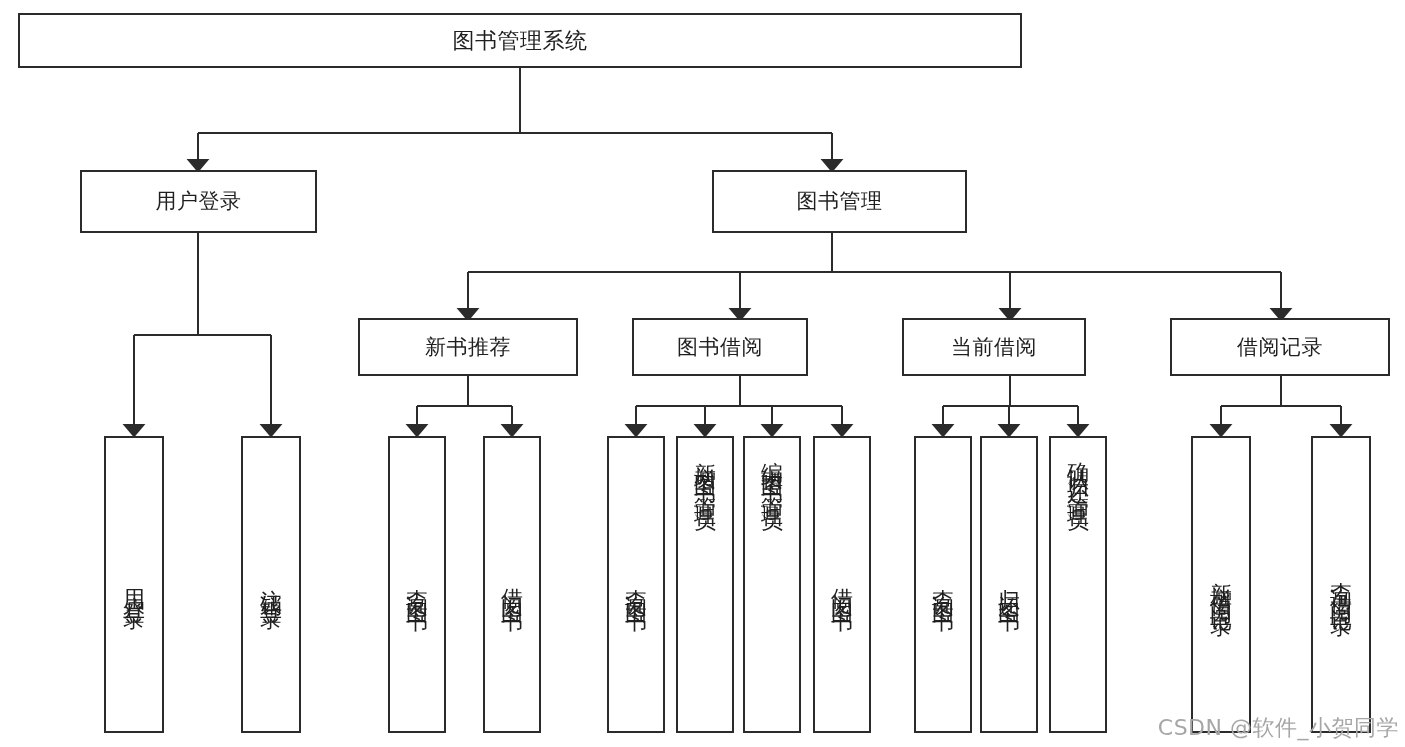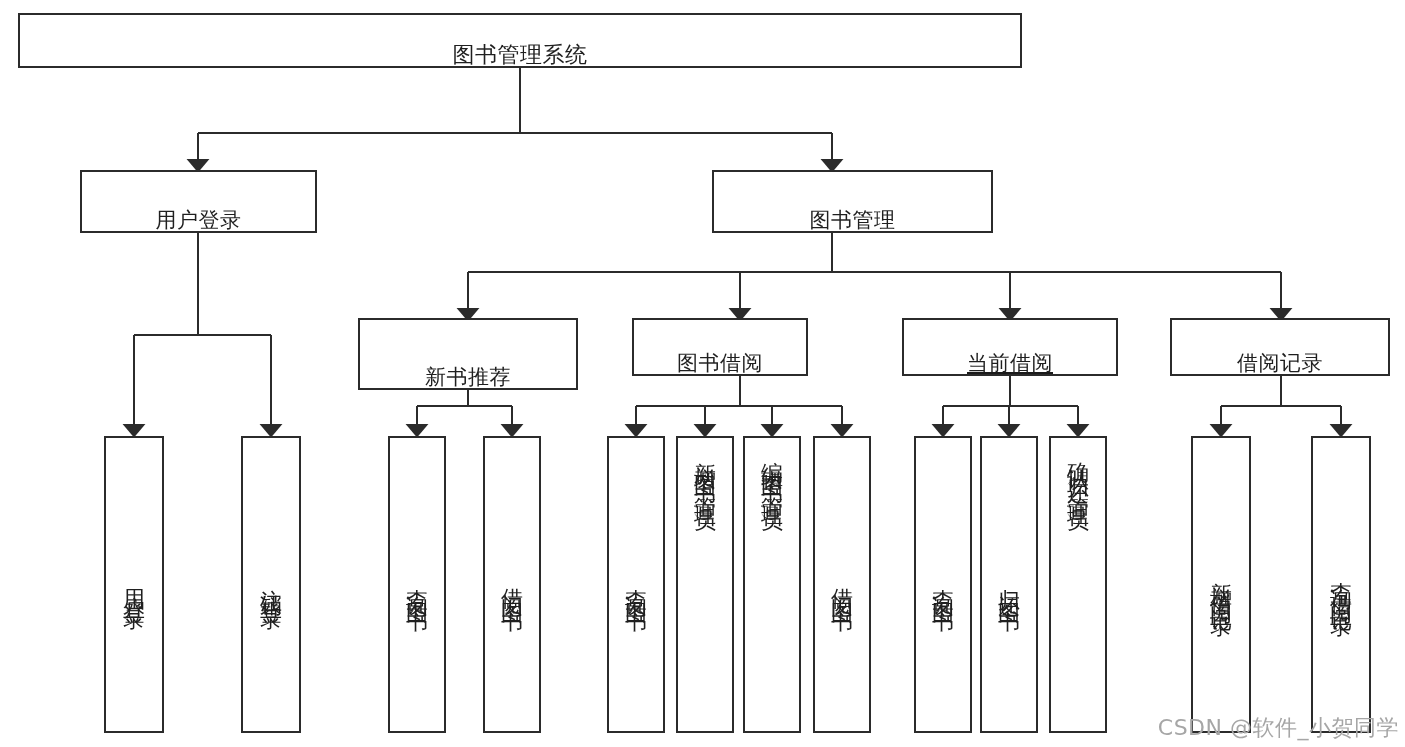--- a/index.html
+++ b/index.html
@@ -25,21 +25,21 @@
     top: 0;
     width: 1405px;
     height: 747px;
   }
   .node {
     position: absolute;
     box-sizing: border-box;
     background: #ffffff;
     border: 2.5px solid #2b2b2b;
     display: flex;
-    align-items: flex-end;
+    align-items: center;
     justify-content: center;
     z-index: 5;
   }
   .node-label {
     font-size: 21px;
     line-height: 1.05;
     letter-spacing: 0.5px;
     color: #1f1f1f;
     white-space: nowrap;
     text-align: center;
@@ -136,33 +136,33 @@
   </svg>
 
   <div class="node" id="node-root" style="left:18px; top:13px; width:1004px; height:55px;">
     <span class="node-label">图书管理系统</span>
   </div>
 
   <div class="node" style="left:80px; top:170px; width:237px; height:63px;">
     <span class="node-label">用户登录</span>
   </div>
 
-  <div class="node" style="left:712px; top:170px; width:281px; height:63px;">
+  <div class="node" style="left:712px; top:170px; width:255px; height:63px;">
     <span class="node-label">图书管理</span>
   </div>
 
-  <div class="node" style="left:358px; top:318px; width:220px; height:72px;">
+  <div class="node" style="left:358px; top:318px; width:220px; height:58px;">
     <span class="node-label">新书推荐</span>
   </div>
 
   <div class="node" style="left:632px; top:318px; width:176px; height:58px;">
     <span class="node-label">图书借阅</span>
   </div>
 
-  <div class="node" style="left:902px; top:318px; width:216px; height:58px;text-decoration:underline;">
+  <div class="node" style="left:902px; top:318px; width:184px; height:58px;">
     <span class="node-label">当前借阅</span>
   </div>
 
   <div class="node" style="left:1170px; top:318px; width:220px; height:58px;">
     <span class="node-label">借阅记录</span>
   </div>
 
   <div class="node node-leaf leaf-centered" style="left:104px; top:436px; width:60px; height:297px;">
     <span class="node-label">用户登录</span>
   </div>

